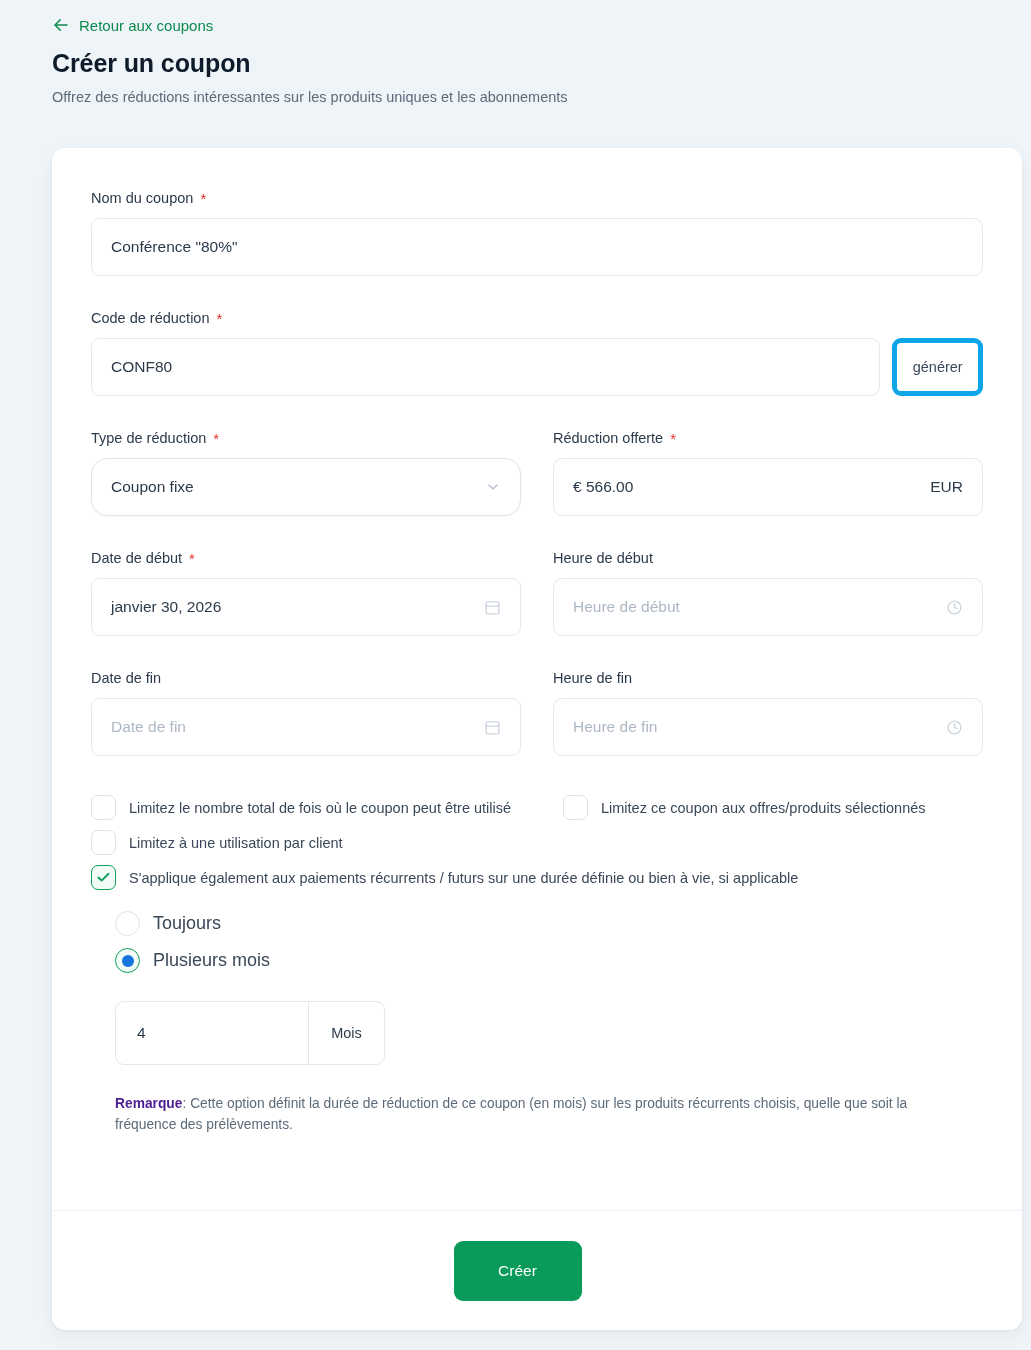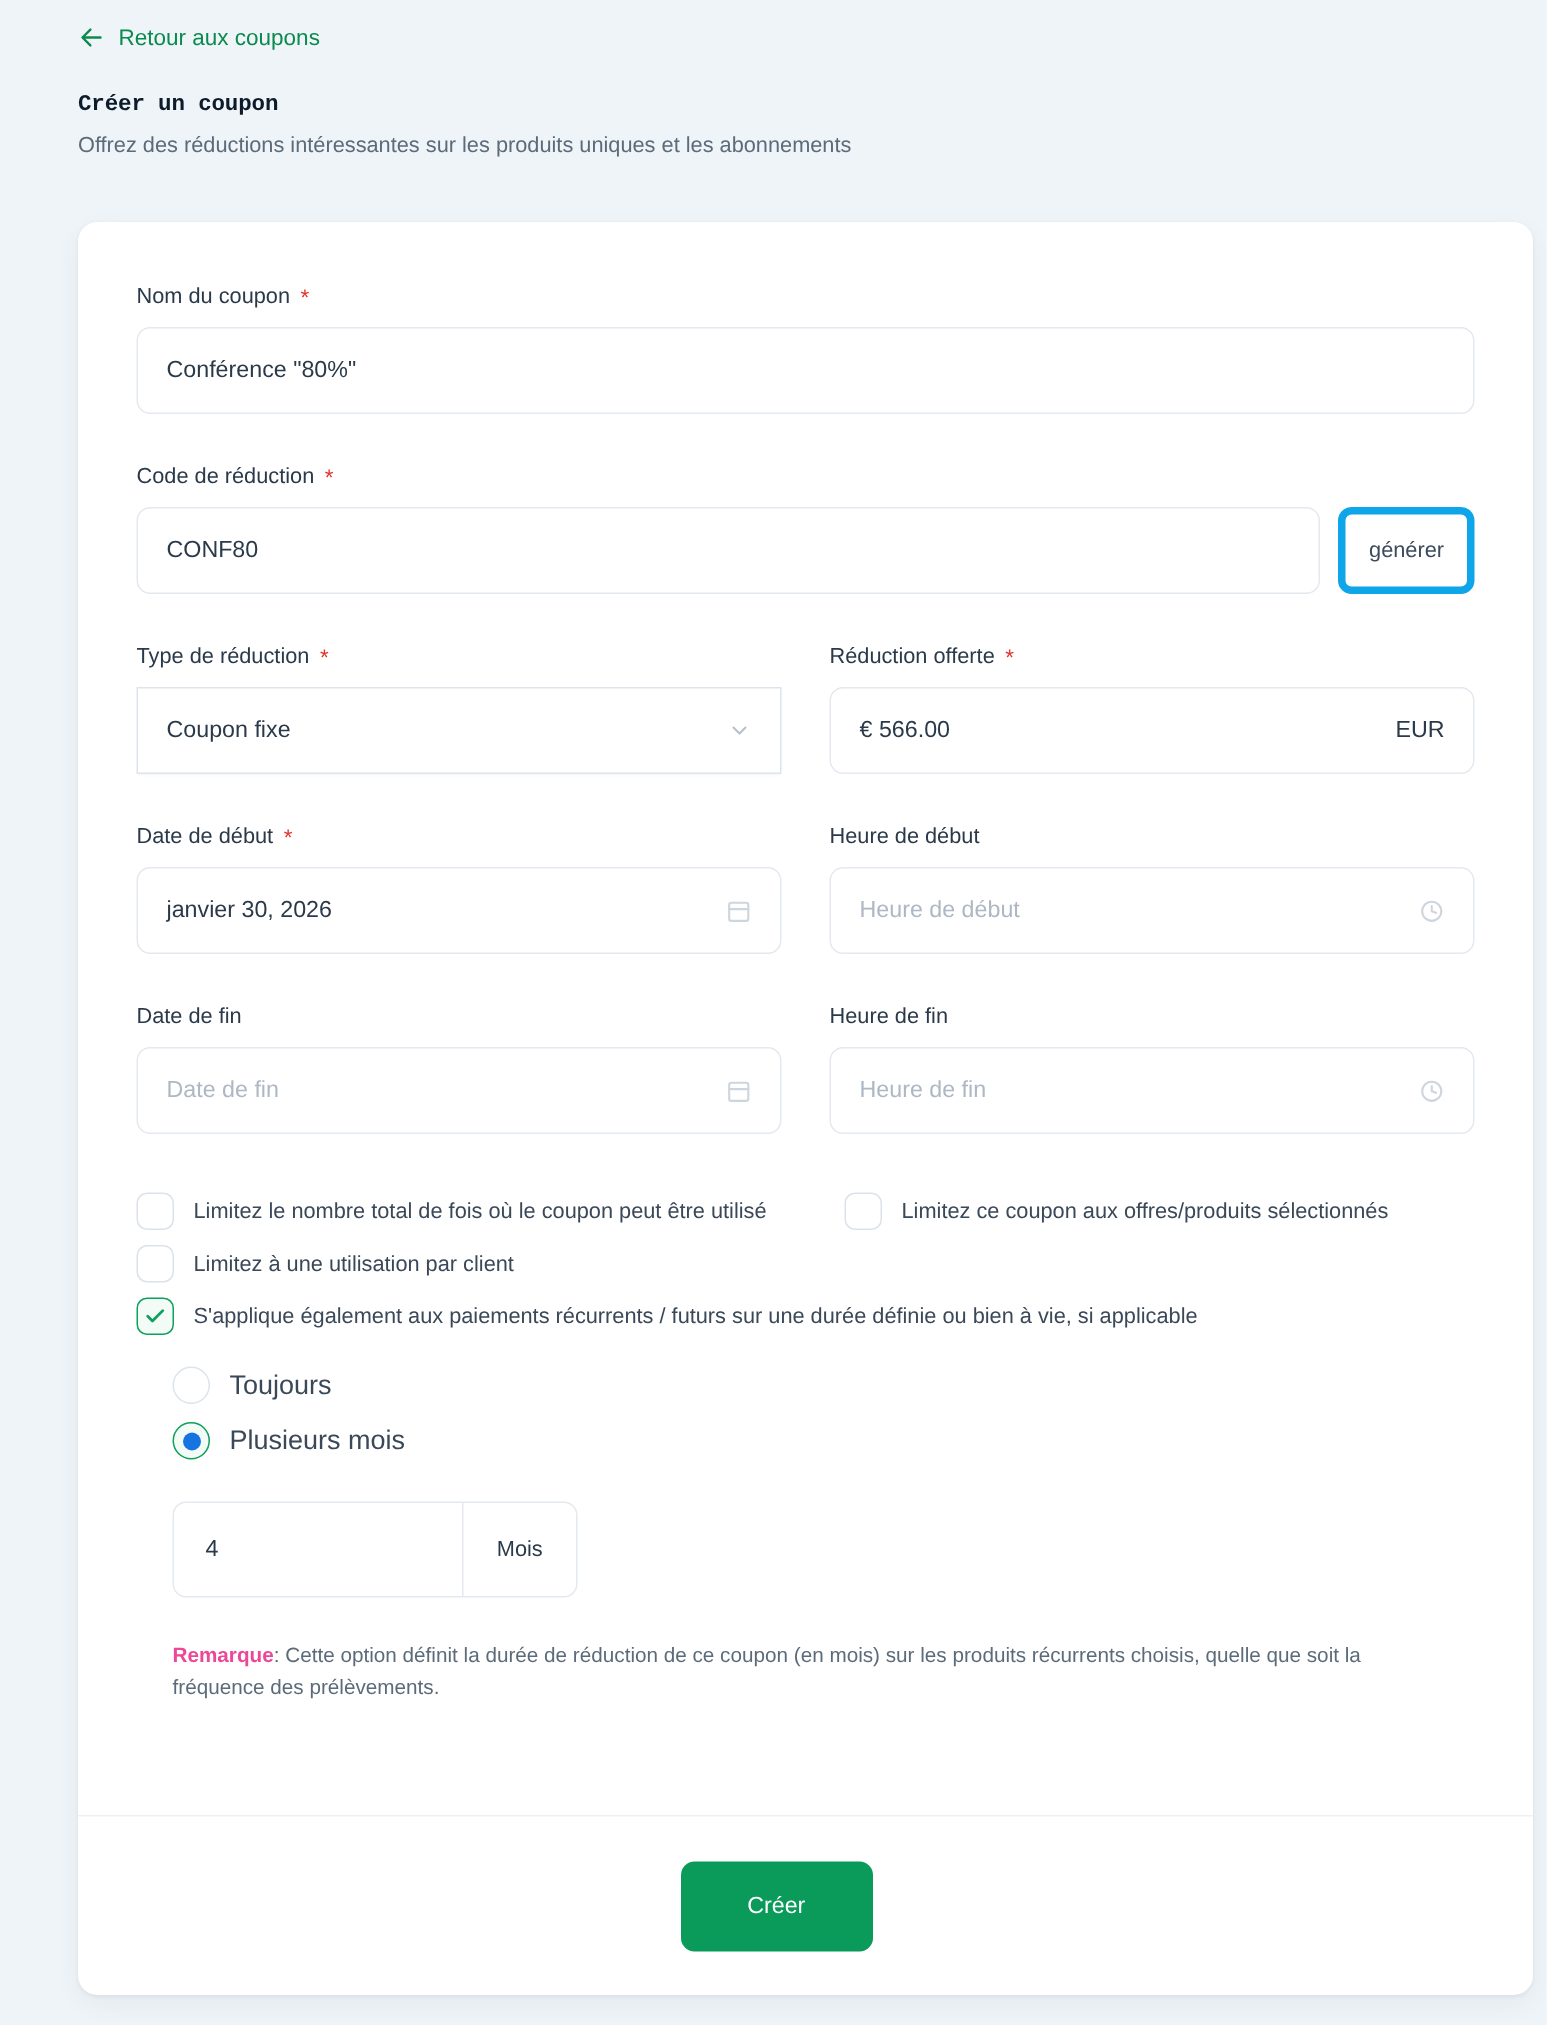--- a/index.html
+++ b/index.html
@@ -15,22 +15,22 @@
   
   .back-link {
     position: absolute; left: 52px; top: 16px;
     display: flex; align-items: center; gap: 9px;
     color: #0b8a4d; font-size: 15px; text-decoration: none; cursor: pointer;
   }
   .back-link .arrow { display: inline-flex; width: 18px; height: 18px; }
   .back-link .arrow svg { width: 18px; height: 18px; display: block; }
 
   .page-title {
-    position: absolute; left: 52px; top: 61px;
-    font-size: 15px; font-weight: 700; color: #0d1b2a; letter-spacing: -0.1px; font-family: Liberation Mono, monospace;
+    position: absolute; left: 52px; top: 49px;
+    font-size: 25px; font-weight: 700; color: #0d1b2a; letter-spacing: -0.1px;
   }
   .page-sub {
     position: absolute; left: 52px; top: 89px;
     font-size: 14.5px; color: #5c6b7a; font-weight: 400; text-align: center;
   }
 
   
   .card {
     position: absolute; left: 52px; top: 148px;
     width: 970px; height: 1182px;
@@ -67,21 +67,21 @@
 
   .code-row { display: flex; gap: 12px; align-items: flex-start; }
   .code-row .input { flex: 1 1 auto; }
   .gen-btn {
     width: 100px; height: 58px; border: 5px solid #0ea5e9; border-radius: 9px;
     background: #fff; color: #3b4a5c; font-size: 14.5px; cursor: pointer;
     font-family: inherit;
   }
 
   .select {
-    width: 100%; height: 58px; border: 1px solid #dde4ec; border-radius: 0;
+    width: 100%; height: 58px; border: 1px solid #dde4ec; border-radius: 16px;
     background: #fff; display: flex; align-items: center;
     padding: 0 19px; font-size: 15.5px; color: #2b3a4a; cursor: pointer;
     box-shadow: 0 1px 2px rgba(16,30,54,0.03);
   }
   .select .chev { margin-left: auto; display: inline-flex; }
 
   .amount-suffix { margin-left: auto; font-size: 15.5px; color: #2b3a4a; }
 
   
   .checks { margin-top: 6px; }
@@ -124,21 +124,21 @@
   .months .unit {
     width: 76px; border-left: 1px solid #e4e9ef;
     display: flex; align-items: center; justify-content: center;
     font-size: 14.5px; color: #2b3a4a;
   }
 
   .note {
     margin-top: 28px; padding-left: 24px; width: 880px;
     font-size: 13.8px; line-height: 1.55; color: #5c6b7a;
   }
-  .note b { color: #ec4899; font-weight: 700; }
+  .note b { color: #4c1d95; font-weight: 700; }
 
   
   .btn-primary {
     width: 128px; height: 60px; border: none; border-radius: 9px;
     background: #0a9a59; color: #fff; font-size: 15.5px; cursor: pointer;
     font-family: inherit;
   }
 </style>
 </head>
 <body>

